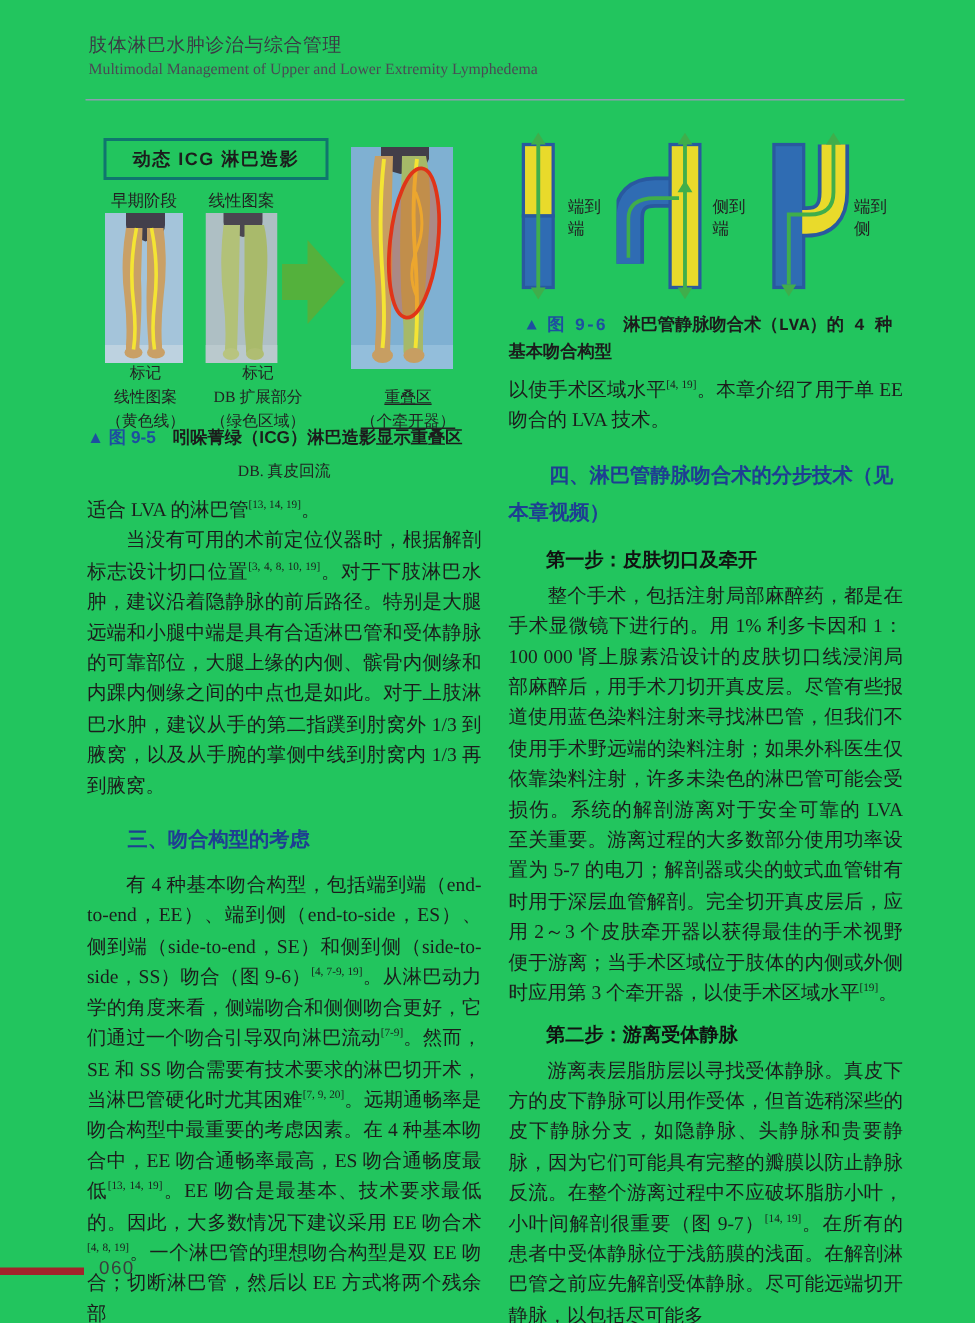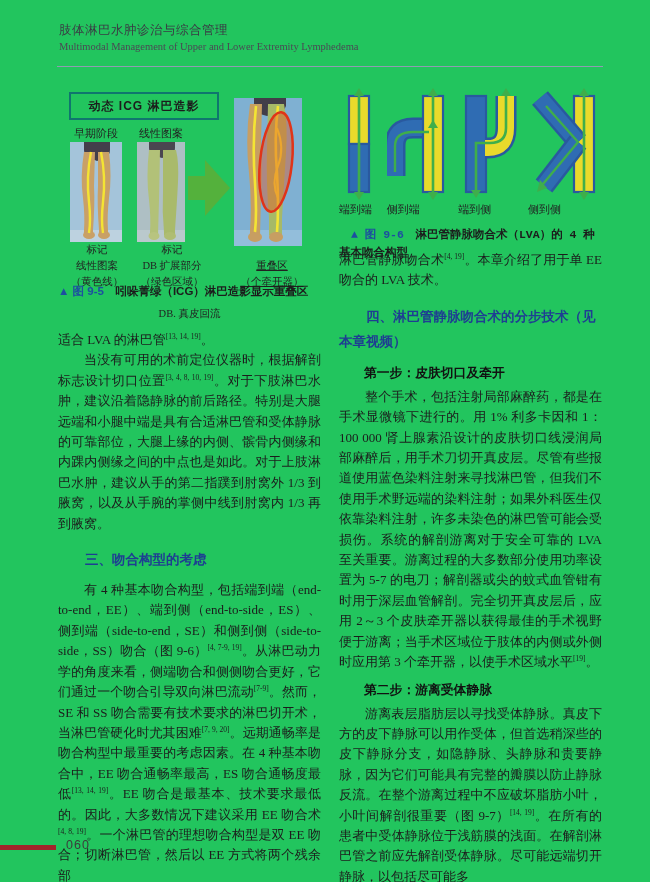--- a/index.html
+++ b/index.html
@@ -34,21 +34,21 @@
   .ph3{left:176px;top:10px;}
   .ulab{position:absolute;text-align:center;font-size:10.5px;line-height:16px;color:#222;}
   .ulab1{left:0;top:154px;width:78px;} .ulab2{left:72px;top:154px;width:84px;} .ulab3{left:168px;top:170px;width:92px;text-decoration:underline;}
   .fig-cap{position:absolute;left:0;top:196px;width:100%;
            font-family:"Liberation Sans","DejaVu Sans",sans-serif;font-weight:bold;font-size:11.5px;}
   .fig-note{position:absolute;left:0;top:219px;width:100%;text-align:center;font-size:10.5px;color:#222;}
   .accent{color:#1d4fa0;}
   
   .fig96{position:relative;width:263px;height:162px;margin:0;}
   .diag-row{display:flex;justify-content:space-between;align-items:flex-start;width:100%;}
-  .diag{display:flex;flex-direction:column;}
+  .diag{display:flex;flex-direction:row;align-items:center;}
   .diag-label{margin-top:2px;font-size:11px;color:#222;}
   .cap96{margin:9px 0 0 0;font-family:Liberation Mono, monospace;
          font-weight:bold;font-size:11.5px;line-height:18px;text-align:left;text-indent:12px;}
   
   .footer-bar{position:absolute;left:0;top:845px;width:56px;height:5px;background:#a2242b;}
   .pagenum{position:absolute;left:66px;top:838px;font-family:"Liberation Sans","DejaVu Sans",sans-serif;
            font-size:12.5px;color:#3c3c3c;letter-spacing:1px;}
 </style>
 </head>
 <body>
@@ -169,41 +169,26 @@
             <rect x="8" y="8" width="20" height="96" fill="#2f6cb3" stroke="#29599f" stroke-width="2.2"></rect>
             <path d="M48 8 V40 Q48 60 30 60 L27 60" fill="none" stroke="#29599f" stroke-width="21"></path>
             <path d="M48 8 V40 Q48 60 30 60 L27 60" fill="none" stroke="#e9da2b" stroke-width="16"></path>
             <path d="M48 5 V40 Q48 55 32 55 L18 55 V102" fill="none" stroke="#3fae4b" stroke-width="2.6"></path>
             <polygon points="48,0 43,8 53,8" fill="#3fae4b"></polygon>
             <polygon points="18,110 13,102 23,102" fill="#3fae4b"></polygon>
           </svg>
           <div class="diag-label">端到侧</div>
         </div>
 
-        <div class="diag">
-          <svg width="74" height="112" viewBox="0 0 74 112">
-            <rect x="46" y="8" width="20" height="96" fill="#e9da2b" stroke="#29599f" stroke-width="2.2"></rect>
-            <path d="M12 10 L50 54" fill="none" stroke="#29599f" stroke-width="21"></path>
-            <path d="M12 10 L50 54" fill="none" stroke="#2f6cb3" stroke-width="16"></path>
-            <path d="M50 54 L16 98" fill="none" stroke="#29599f" stroke-width="21"></path>
-            <path d="M50 54 L16 98" fill="none" stroke="#2f6cb3" stroke-width="16"></path>
-            <path d="M18 18 L50 54 L15 96" fill="none" stroke="#3fae4b" stroke-width="2.4"></path>
-            <polygon points="9,104 19,100 12,92" fill="#3fae4b"></polygon>
-            <line x1="56" y1="6" x2="56" y2="106" stroke="#3fae4b" stroke-width="2.6"></line>
-            <polygon points="56,0 51,8 61,8" fill="#3fae4b"></polygon>
-            <polygon points="56,112 51,104 61,104" fill="#3fae4b"></polygon>
-          </svg>
-          <div class="diag-label">侧到侧</div>
-        </div>
 
       </div>
       <figcaption class="cap96"><span class="accent">▲ 图 9-6</span><span>　淋巴管静脉吻合术（LVA）的 4 种基本吻合构型</span></figcaption>
     </figure>
 
-    <p class="body-p no-indent"><span>淋巴管静脉吻合术</span><span class="sup">[4, 19]</span><span>。本章介绍了用于单 EE 吻合的 LVA 技术。</span></p>
+    <p class="body-p no-indent"><span>以使手术区域水平</span><span class="sup">[4, 19]</span><span>。本章介绍了用于单 EE 吻合的 LVA 技术。</span></p>
     <h3 class="sec">四、淋巴管静脉吻合术的分步技术（见本章视频）</h3>
     <h4 class="step">第一步：皮肤切口及牵开</h4>
     <p class="body-p"><span>整个手术，包括注射局部麻醉药，都是在手术显微镜下进行的。用 1% 利多卡因和 1：100 000 肾上腺素沿设计的皮肤切口线浸润局部麻醉后，用手术刀切开真皮层。尽管有些报道使用蓝色染料注射来寻找淋巴管，但我们不使用手术野远端的染料注射；如果外科医生仅依靠染料注射，许多未染色的淋巴管可能会受损伤。系统的解剖游离对于安全可靠的 LVA 至关重要。游离过程的大多数部分使用功率设置为 5-7 的电刀；解剖器或尖的蚊式血管钳有时用于深层血管解剖。完全切开真皮层后，应用 2～3 个皮肤牵开器以获得最佳的手术视野便于游离；当手术区域位于肢体的内侧或外侧时应用第 3 个牵开器，以使手术区域水平</span><span class="sup">[19]</span><span>。</span></p>
     <h4 class="step">第二步：游离受体静脉</h4>
     <p class="body-p"><span>游离表层脂肪层以寻找受体静脉。真皮下方的皮下静脉可以用作受体，但首选稍深些的皮下静脉分支，如隐静脉、头静脉和贵要静脉，因为它们可能具有完整的瓣膜以防止静脉反流。在整个游离过程中不应破坏脂肪小叶，小叶间解剖很重要（图 9-7）</span><span class="sup">[14, 19]</span><span>。在所有的患者中受体静脉位于浅筋膜的浅面。在解剖淋巴管之前应先解剖受体静脉。尽可能远端切开静脉，以包括尽可能多</span></p>
   </div>
 
   <div class="footer-bar"></div>
   <div class="pagenum">060</div>
 

